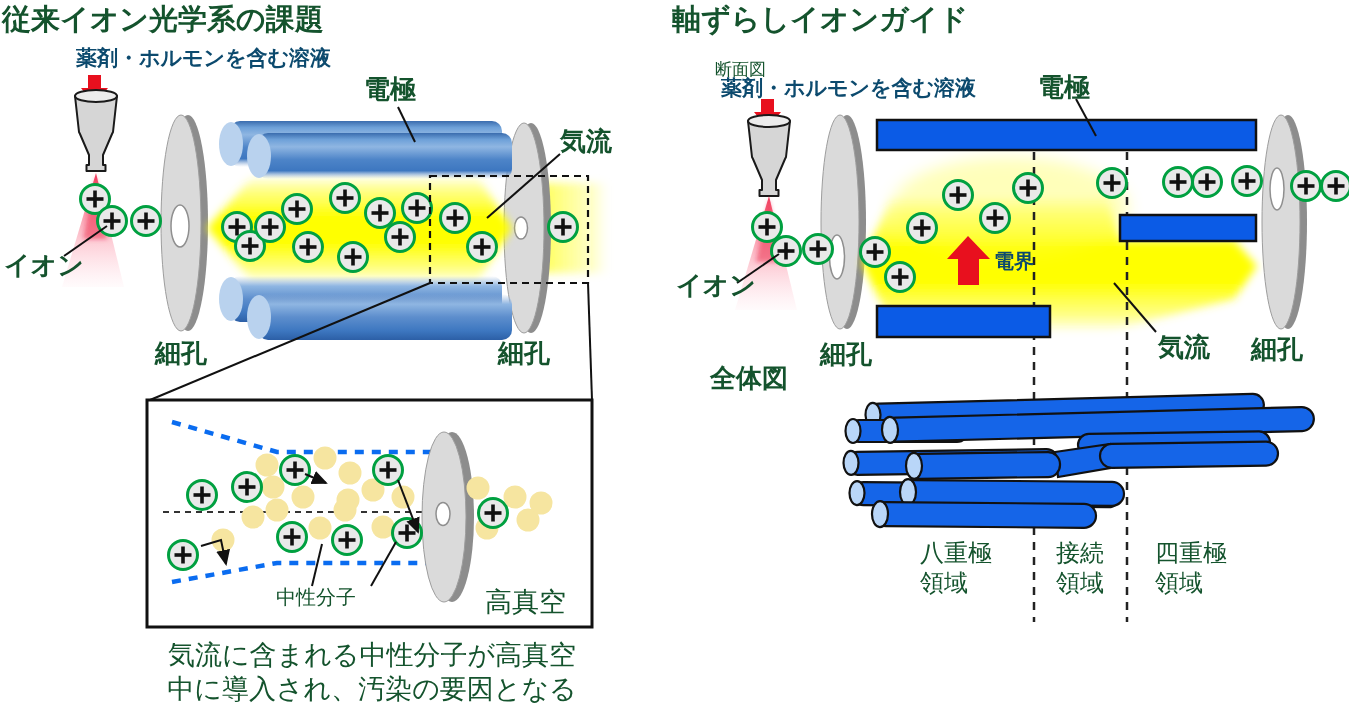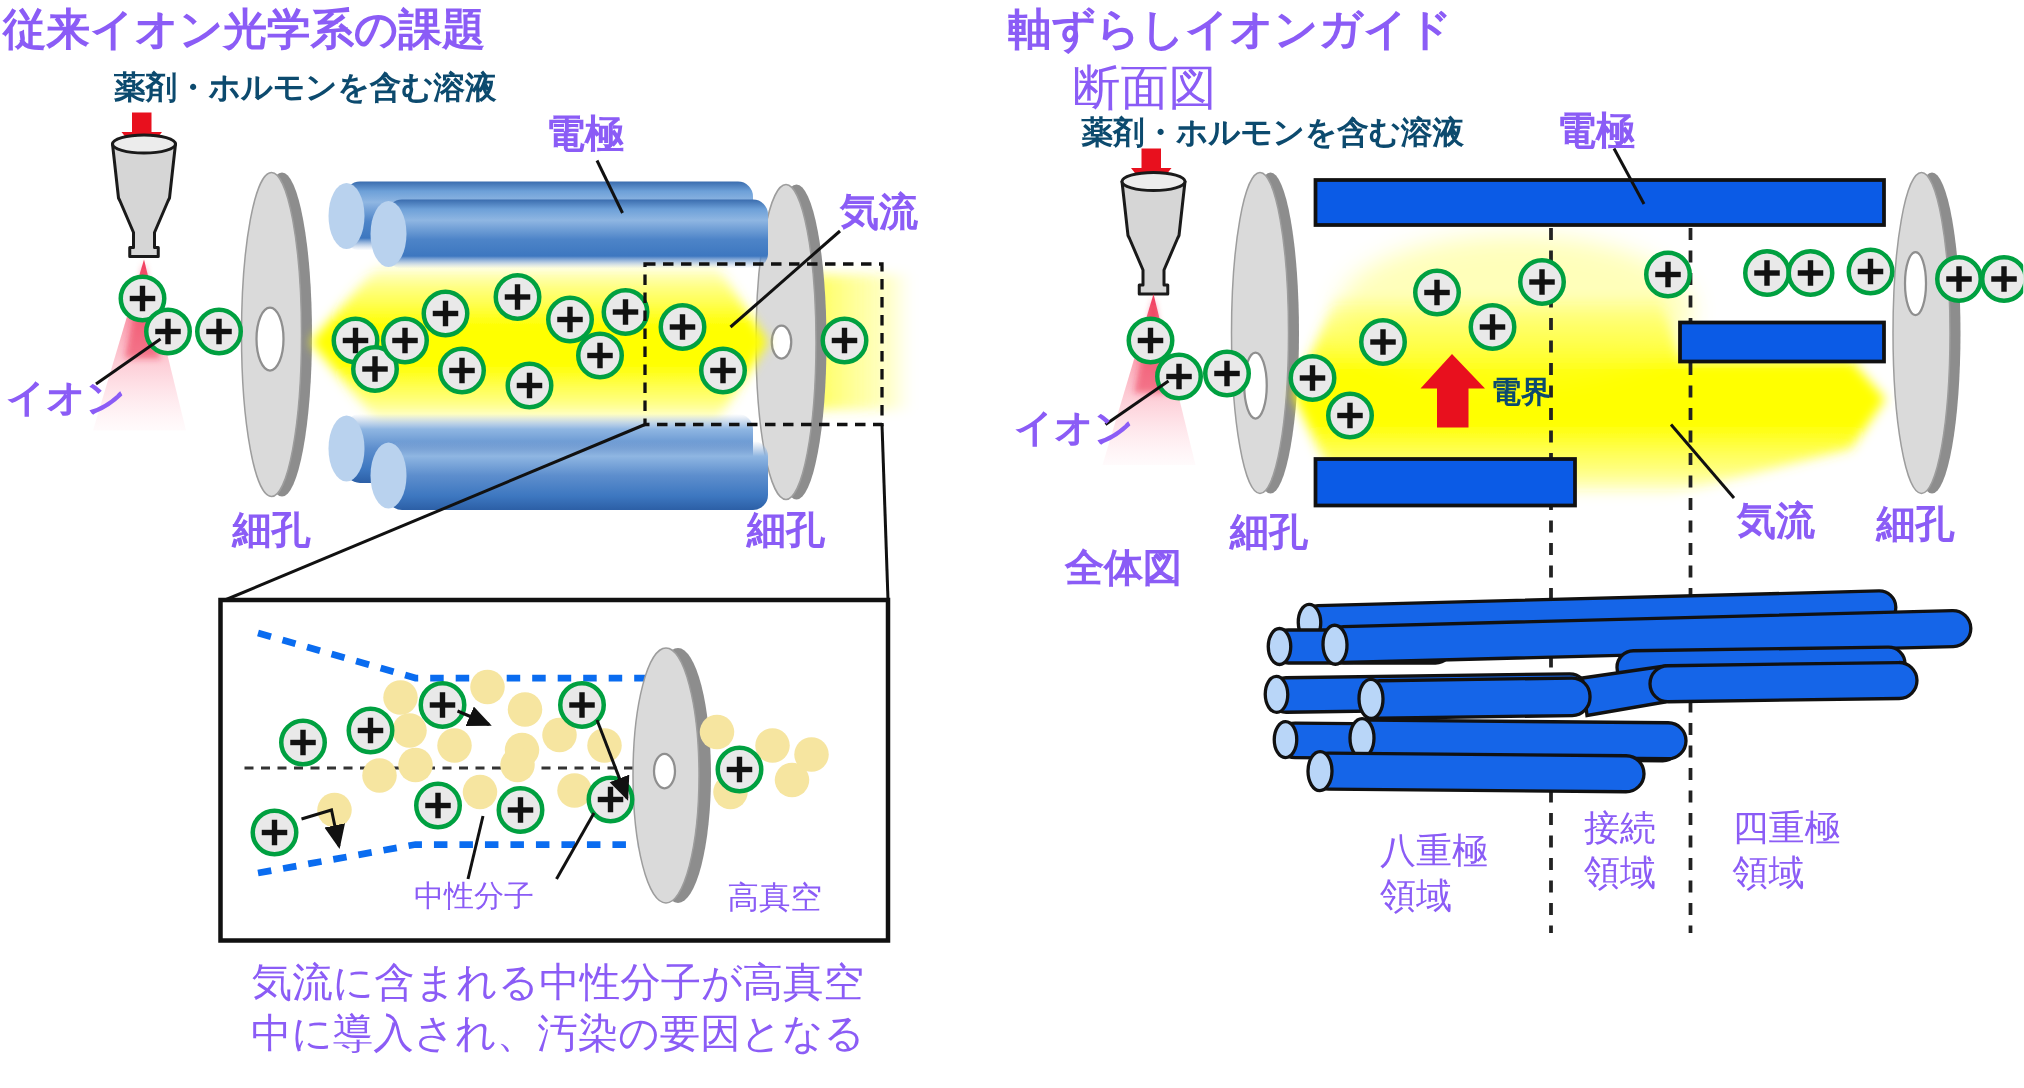--- a/index.html
+++ b/index.html
@@ -1,19 +1,19 @@
 <!DOCTYPE html>
 <html><head>
 <meta charset="utf-8">
 <style>
   html,body{margin:0;padding:0;background:#ffffff;}
   #stage{position:relative;width:1349px;height:725px;background:#ffffff;overflow:hidden;
          font-family:"Liberation Sans","DejaVu Sans",sans-serif;color:#111;}
   #gfx{position:absolute;left:0;top:0;}
-  .t{position:absolute;white-space:nowrap;color:#8b5cf6;}
+  .t{position:absolute;white-space:nowrap;color:#14532d;}
   .red{color:#0c4a6e;font-weight:700;}
   .title{font-size:29px;font-weight:700;}
   .lbl{font-size:26px;font-weight:700;}
   .cap{font-size:27px;line-height:34px;text-align:center;white-space:normal;}
   .reg{font-size:24px;line-height:30px;}
 </style>
 </head>
 <body>
 
 <div id="stage">
@@ -291,38 +291,38 @@
 </svg>
 
 <div class="t title" style="left:2px;top:0px;">従来イオン光学系の課題</div>
 <div class="t red" style="left:76px;top:44px;font-size:21px;">薬剤・ホルモンを含む溶液</div>
 <div class="t lbl" style="left:364px;top:72px;">電極</div>
 <div class="t lbl" style="left:560px;top:124px;">気流</div>
 <div class="t lbl" style="left:4px;top:248px;">イオン</div>
 <div class="t lbl" style="left:155px;top:336px;">細孔</div>
 <div class="t lbl" style="left:498px;top:336px;">細孔</div>
 <div class="t" style="left:276px;top:584px;font-size:20px;">中性分子</div>
-<div class="t" style="left:485px;top:584px;font-size:21px;">高真空</div>
+<div class="t" style="left:485px;top:584px;font-size:27px;">高真空</div>
 <div class="t cap" style="left:122px;top:638px;width:500px;">
   <div>気流に含まれる中性分子が高真空</div>
   <div>中に導入され、汚染の要因となる</div>
 </div>
 
 <div class="t title" style="left:672px;top:0px;">軸ずらしイオンガイド</div>
-<div class="t" style="left:715px;top:37px;font-size:32px;">断面図</div>
+<div class="t" style="left:715px;top:58px;font-size:17px;">断面図</div>
 <div class="t red" style="left:721px;top:74px;font-size:21px;">薬剤・ホルモンを含む溶液</div>
 <div class="t lbl" style="left:1038px;top:70px;">電極</div>
 <div class="t lbl" style="left:676px;top:268px;">イオン</div>
 <div class="t lbl" style="left:820px;top:337px;">細孔</div>
 <div class="t red" style="left:994px;top:248px;font-size:20px;">電界</div>
 <div class="t lbl" style="left:1158px;top:330px;">気流</div>
 <div class="t lbl" style="left:1251px;top:332px;">細孔</div>
 <div class="t lbl" style="left:710px;top:361px;">全体図</div>
 
-<div class="t reg" style="left:920px;top:538px;margin-top:15px;">
+<div class="t reg" style="left:920px;top:538px;">
   <div>八重極</div>
   <div>領域</div>
 </div>
 <div class="t reg" style="left:1056px;top:538px;">
   <div>接続</div>
   <div>領域</div>
 </div>
 <div class="t reg" style="left:1155px;top:538px;">
   <div>四重極</div>
   <div>領域</div>

